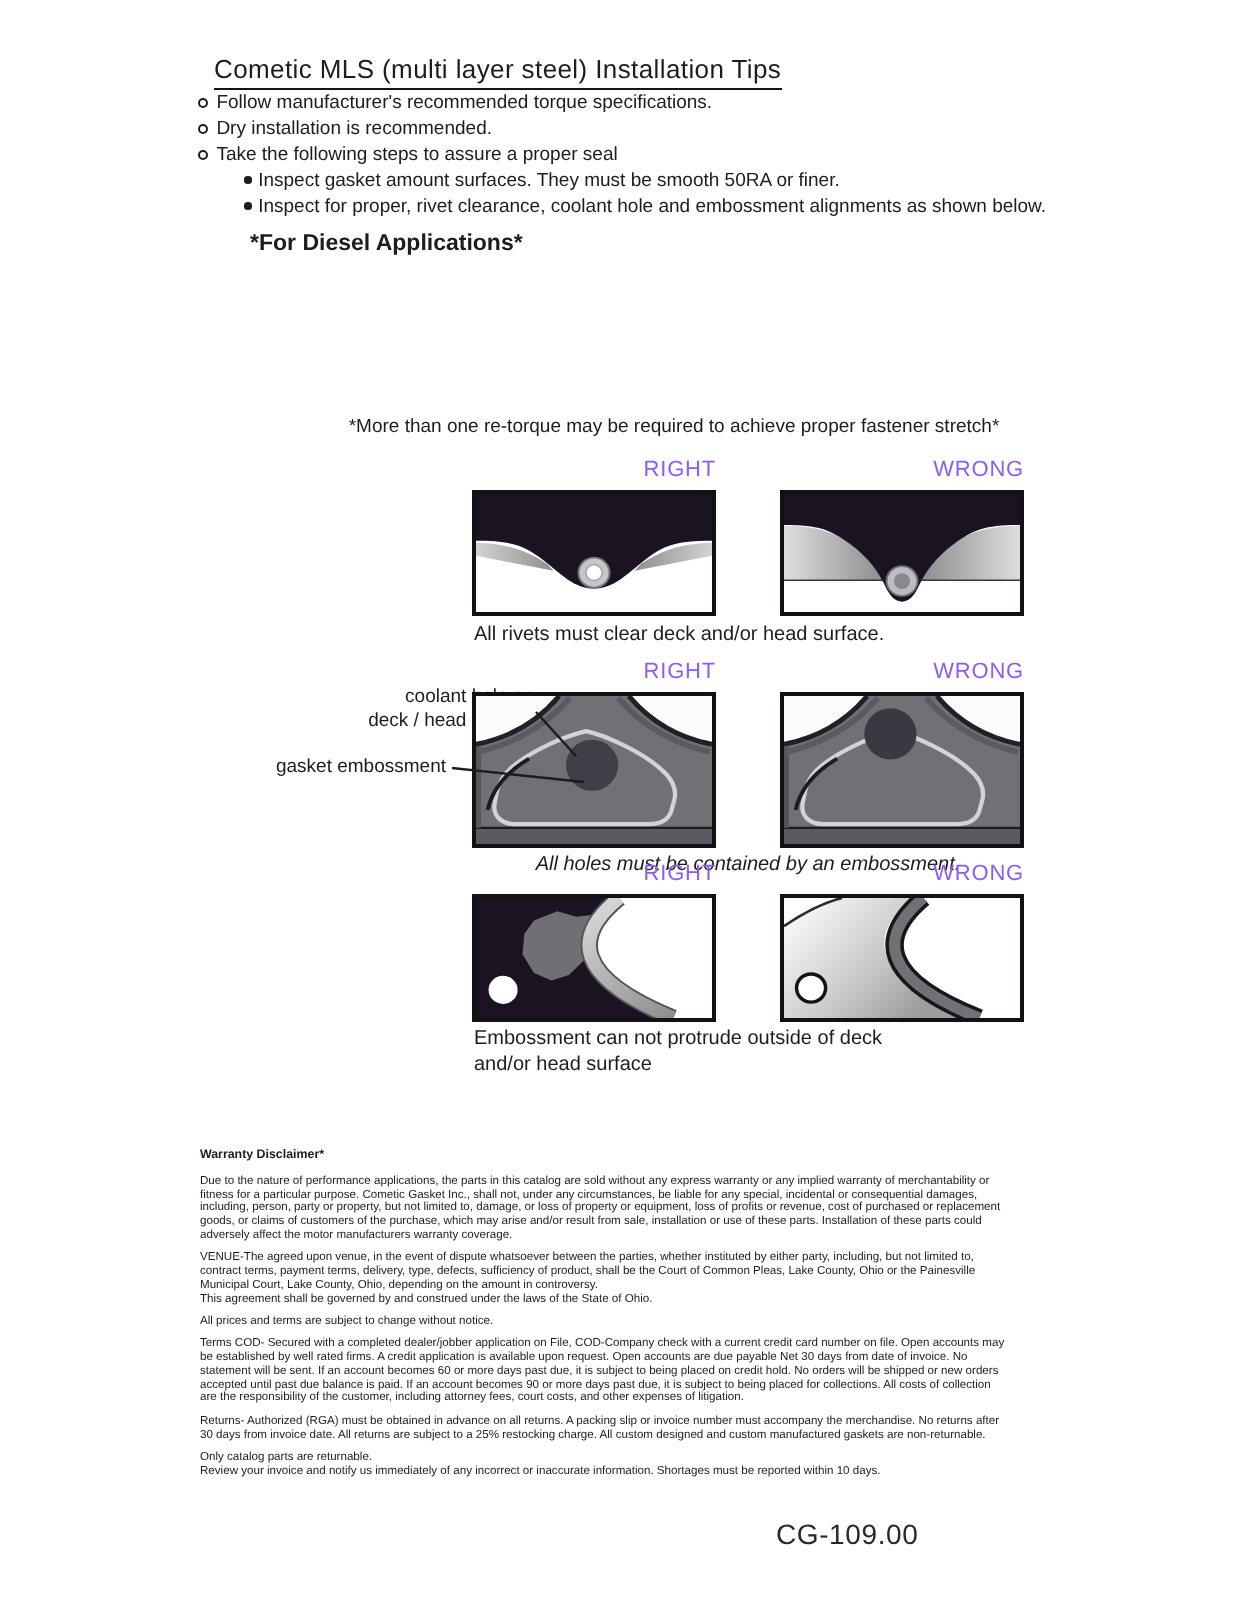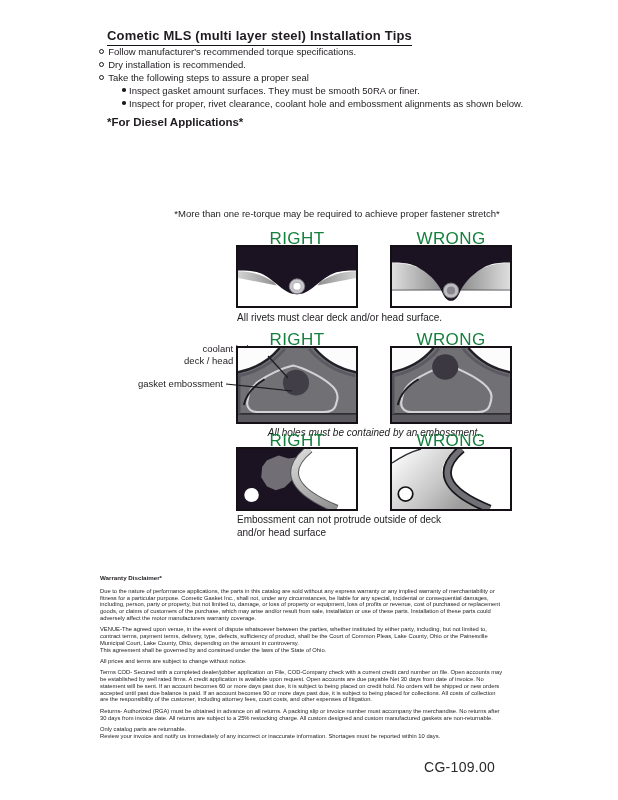--- a/index.html
+++ b/index.html
@@ -2,36 +2,36 @@
 <html><head>
 <meta charset="utf-8">
 <style>
   html,body { margin:0; padding:0; background:#ffffff; }
   .page {
     position:relative; width:618px; height:800px; background:#ffffff;
     font-family:"Liberation Sans", sans-serif; color:#1f1b20; overflow:hidden;
   }
   .abs { position:absolute; }
   .doc-title {
-    font-size:13px; font-weight:bold; letter-spacing:0.2px;
+    font-size:13px; font-weight:normal; letter-spacing:0.2px;
     border-bottom:1.5px solid #17131a; padding-bottom:1.5px; display:inline-block;
   }
   .bullet-row { display:flex; align-items:flex-start; font-size:9.5px; line-height:13px; }
   .bullet-row.sub { margin-left:23px; }
   .marker-circle {
     flex:none; width:3.2px; height:3.2px; border:1px solid #1f1b20; border-radius:50%;
     margin:4px 4px 0 0;
   }
   .marker-dot {
     flex:none; width:3.6px; height:3.6px; background:#1f1b20; border-radius:50%;
     margin:4.4px 3.5px 0 0;
   }
   .sec-heading { font-size:11.5px; font-weight:bold; }
   .body-text { font-size:9.5px; line-height:12.5px; white-space:pre-line; }
-  .rw-label { width:122px; text-align:center; font-size:17px; color:#15803d; letter-spacing:0.4px; }
+  .rw-label { width:122px; text-align:right; font-size:11px; color:#8b5cf6; letter-spacing:0.4px; }
   .dbox { width:122px; border:2px solid #141016; box-sizing:border-box; background:#fff; }
   .dbox svg { display:block; }
   .caption { font-size:10px; line-height:12.5px; white-space:pre-line; }
   .caption.centered { text-align:center; }
   .leader-label { font-size:9.5px; line-height:11.5px; text-align:right; white-space:pre-line; }
   .warranty-block { font-size:5.8px; line-height:6.8px; }
   .warranty-block .wp { margin:0 0 4.5px 0; white-space:pre-line; }
   .warranty-heading { font-size:6.2px; font-weight:bold; margin:0 0 6px 0; }
   .footer-code { font-size:14px; color:#2b282c; letter-spacing:0.3px; }
   .overlay { pointer-events:none; }
@@ -61,21 +61,21 @@
     <div class="bullet-row sub">
       <span class="marker-dot"></span>
       <span>Inspect gasket amount surfaces.  They must be smooth 50RA or finer.</span>
     </div>
     <div class="bullet-row sub">
       <span class="marker-dot"></span>
       <span>Inspect for proper, rivet clearance, coolant hole and embossment alignments as shown below.</span>
     </div>
   </div>
 
-  <div class="abs sec-heading" style="left:107px; top:116px;">*For Diesel Applications*</div>
+  <div class="abs sec-heading" style="left:125px; top:116px;">*For Diesel Applications*</div>
   <div class="abs body-text" style="left:107px; top:208px; width:460px;text-align:center;">*More than one re-torque may be required to achieve proper fastener stretch*</div>
 
   <div class="abs rw-label" style="left:236px; top:229px;">RIGHT</div>
   <div class="abs rw-label" style="left:390px; top:229px;">WRONG</div>
 
   <div class="abs dbox" style="left:236px; top:245px; height:63px;">
     <svg width="118" height="59" viewBox="0 0 122 63" preserveAspectRatio="none">
       <defs>
         <linearGradient id="g1L" x1="0" y1="0" x2="1" y2="0">
           <stop offset="0" stop-color="#d2d2d2"></stop>
@@ -226,15 +226,15 @@
 be established by well rated firms.  A credit application is available upon request.  Open accounts are due payable Net 30 days from date of invoice.  No
 statement will be sent.  If an account becomes 60 or more days past due, it is subject to being placed on credit hold.  No orders will be shipped or new orders
 accepted until past due balance is paid.  If an account becomes 90 or more days past due, it is subject to being placed for collections.  All costs of collection
 are the responsibility of the customer, including attorney fees, court costs, and other expenses of litigation.</p>
     <p class="wp">Returns- Authorized (RGA) must be obtained in advance on all returns.  A packing slip or invoice number must accompany the merchandise.  No returns after
 30 days from invoice date.  All returns are subject to a 25% restocking charge.  All custom designed and custom manufactured gaskets are non-returnable.</p>
     <p class="wp">Only catalog parts are returnable.
 Review your invoice and notify us immediately of any incorrect or inaccurate information.  Shortages must be reported within 10 days.</p>
   </div>
 
-  <div class="abs footer-code" style="left:388px; top:759px;margin-left:36px;">CG-109.00</div>
+  <div class="abs footer-code" style="left:388px; top:759px;">CG-109.00</div>
 
 </div>
 
 </body></html>

